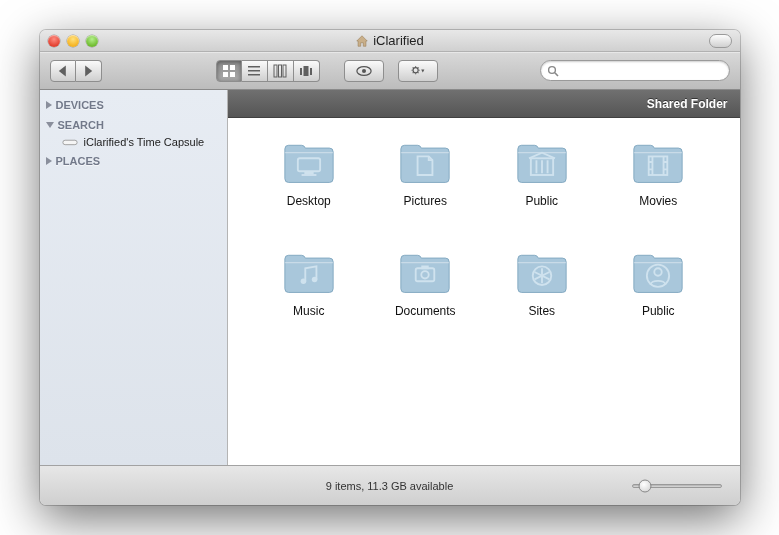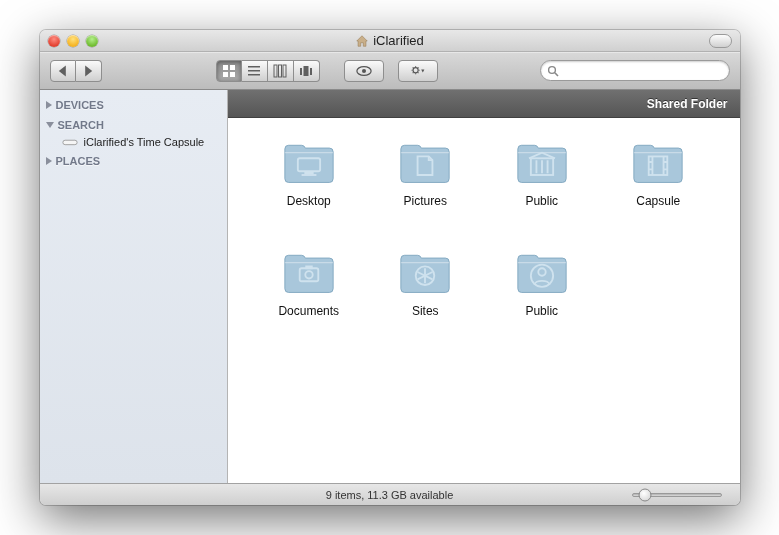--- a/index.html
+++ b/index.html
@@ -145,21 +145,21 @@
   padding: 18px 28px;
   column-gap: 10px;
 }
 .fitem {
   display:flex; flex-direction:column; align-items:center;
   cursor:pointer;
 }
 .fname { font-size:12px; color:#111; margin-top:6px; }
 .folder-svg { width:62px; height:52px; }
 .statusbar {
-  height: 22px;
+  height: 40px;
   background: linear-gradient(#e7e7e7,#cfcfcf);
   border-top: 1px solid #a2a2a2;
   display:flex; align-items:center; justify-content:center;
   font-size:11px; color:#333; position:relative;
 }
 .slider {
   position:absolute; right:18px; top:50%; transform:translateY(-50%);
   width:90px; height:4px; background:linear-gradient(#b0b0b0,#dcdcdc);
   border-radius:3px; border:1px solid #999;
 }
@@ -345,21 +345,31 @@
     <path d="M6 14 Q6 10 10 10 H24 Q27 10 28 13 H54 Q58 13 58 17 V46 Q58 50 54 50 H10 Q6 50 6 46 Z" fill="#A9C7DB" stroke="#7FA6BF" stroke-width="1"></path>
     <path d="M6 18 H58" stroke="#fff" opacity="0.5"></path>
     <rect x="22" y="22" width="20" height="20" fill="none" stroke="#CFE2EE" stroke-width="2"></rect>
               <line x1="26" y1="22" x2="26" y2="42" stroke="#CFE2EE" stroke-width="2"></line>
               <line x1="38" y1="22" x2="38" y2="42" stroke="#CFE2EE" stroke-width="2"></line>
               <line x1="22" y1="28" x2="26" y2="28" stroke="#CFE2EE" stroke-width="2"></line>
               <line x1="22" y1="36" x2="26" y2="36" stroke="#CFE2EE" stroke-width="2"></line>
               <line x1="38" y1="28" x2="42" y2="28" stroke="#CFE2EE" stroke-width="2"></line>
               <line x1="38" y1="36" x2="42" y2="36" stroke="#CFE2EE" stroke-width="2"></line>
   </svg>
-            <span class="fname">Capsule</span>
+            <span class="fname">Movies</span>
+          </div>
+          <div class="fitem">
+            <svg class="folder-svg" viewBox="0 0 64 56">
+    <path d="M6 14 Q6 10 10 10 H24 Q27 10 28 13 H54 Q58 13 58 17 V46 Q58 50 54 50 H10 Q6 50 6 46 Z" fill="#A9C7DB" stroke="#7FA6BF" stroke-width="1"></path>
+    <path d="M6 18 H58" stroke="#fff" opacity="0.5"></path>
+    <path d="M28 38 V24 L40 22 V36" fill="none" stroke="#CFE2EE" stroke-width="2"></path>
+              <circle cx="26" cy="38" r="3" fill="#CFE2EE"></circle>
+              <circle cx="38" cy="36" r="3" fill="#CFE2EE"></circle>
+  </svg>
+            <span class="fname">Music</span>
           </div>
           <div class="fitem">
             <svg class="folder-svg" viewBox="0 0 64 56">
     <path d="M6 14 Q6 10 10 10 H24 Q27 10 28 13 H54 Q58 13 58 17 V46 Q58 50 54 50 H10 Q6 50 6 46 Z" fill="#A9C7DB" stroke="#7FA6BF" stroke-width="1"></path>
     <path d="M6 18 H58" stroke="#fff" opacity="0.5"></path>
     <rect x="22" y="24" width="20" height="14" rx="2" fill="none" stroke="#CFE2EE" stroke-width="2"></rect>
               <circle cx="32" cy="31" r="4" fill="none" stroke="#CFE2EE" stroke-width="2"></circle>
               <rect x="28" y="21" width="8" height="4" fill="#CFE2EE"></rect>
   </svg>
             <span class="fname">Documents</span>

